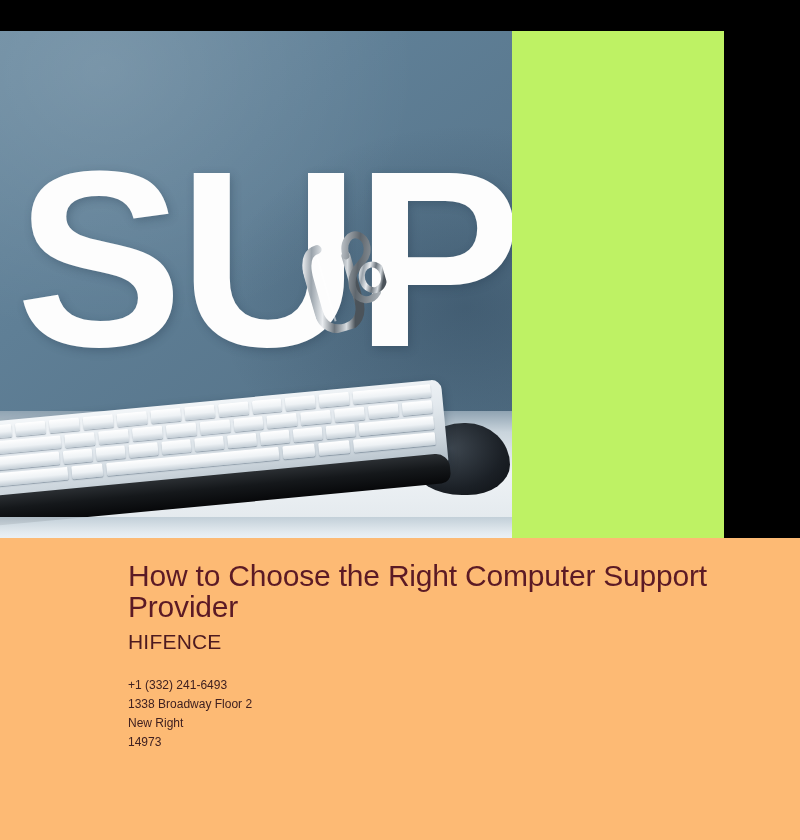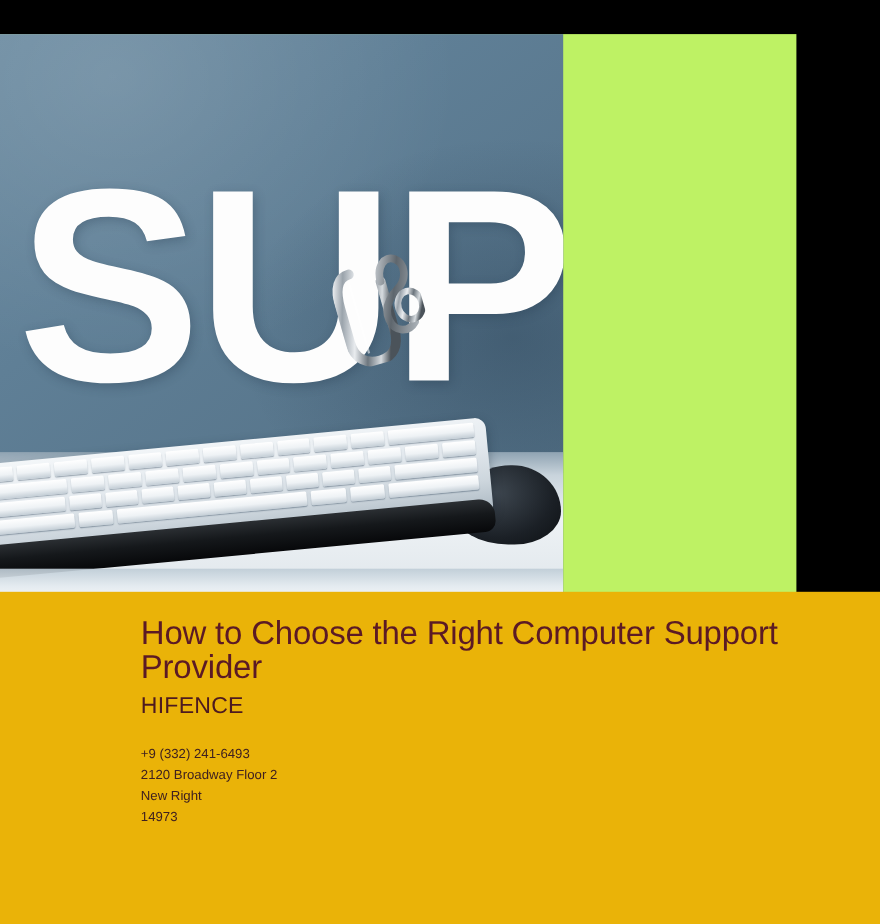--- a/index.html
+++ b/index.html
@@ -177,21 +177,21 @@
     background: linear-gradient(180deg, rgba(190,204,214,0.9) 0%, rgba(228,235,240,0.95) 60%, #f2f5f7 100%);
   }
 
   
   .info {
     position: absolute;
     left: 0;
     top: 538px;
     width: 800px;
     height: 302px;
-    background: #eab308;
+    background: #fdba74;
   }
 
   .info-inner {
     position: absolute;
     left: 128px;
     top: 22px;
     right: 20px;
   }
 
   .article-title {
@@ -338,22 +338,22 @@
   </div>
 
   <div class="info">
     <div class="info-inner">
 
       <h1 class="article-title">How to Choose the Right Computer Support Provider</h1>
 
       <div class="brand">HIFENCE</div>
 
       <div class="contact">
-        <div class="contact-line">+9 (332) 241-6493</div>
-        <div class="contact-line">2120 Broadway Floor 2</div>
+        <div class="contact-line">+1 (332) 241-6493</div>
+        <div class="contact-line">1338 Broadway Floor 2</div>
         <div class="contact-line">New Right</div>
         <div class="contact-line">14973</div>
       </div>
 
 
     </div>
   </div>
 
 </div>
 

